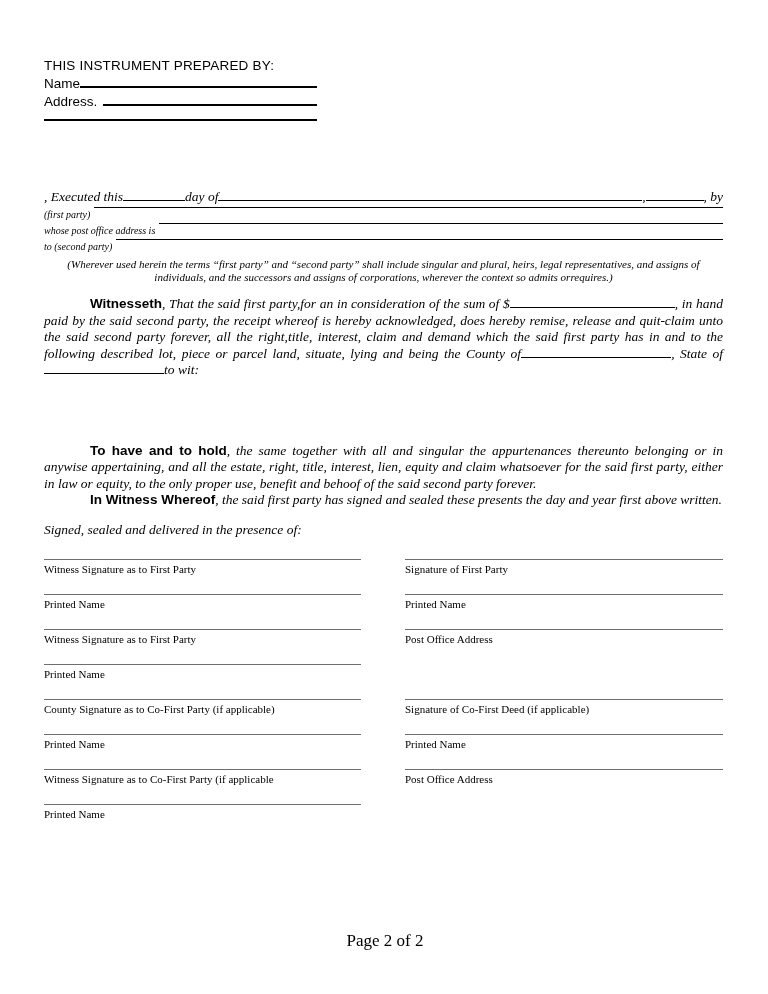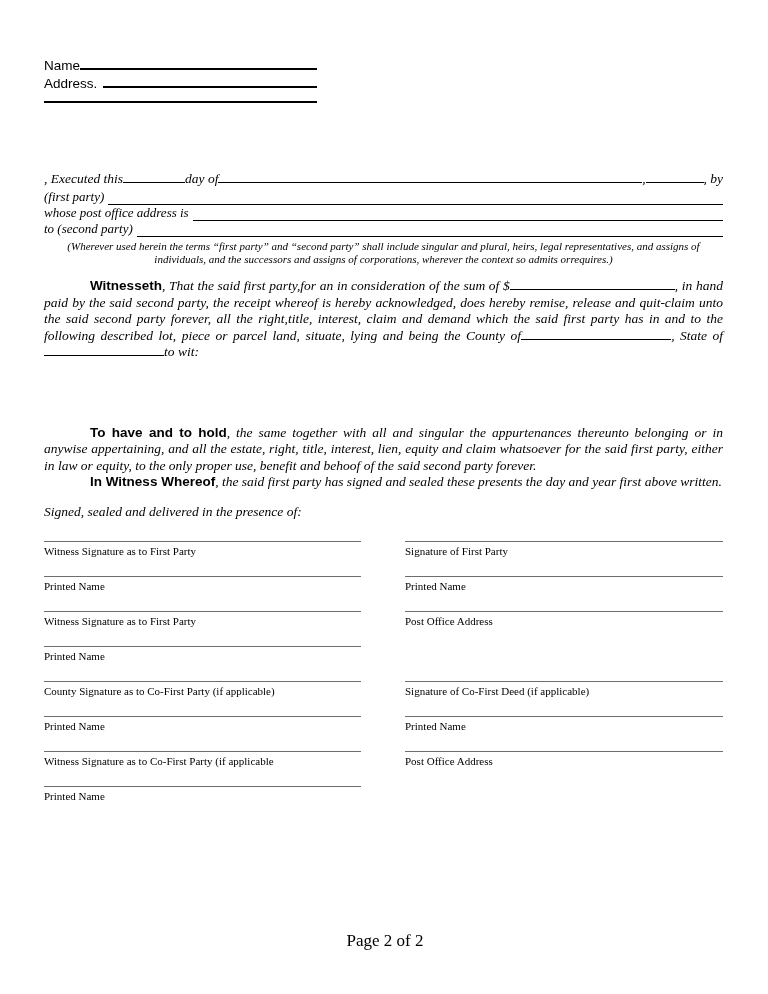--- a/index.html
+++ b/index.html
@@ -27,21 +27,21 @@
     display:flex;align-items:baseline;margin-top:66px;line-height:20px;
     font-style:italic;font-size:13.5px;white-space:nowrap;
   }
   .deed-title{
     font-family:"Liberation Sans", sans-serif;font-style:normal;font-weight:bold;
     font-size:18px;letter-spacing:0.2px;
   }
   .b1{flex:0 0 62px;}
   .b2{flex:1 1 auto;}
   .b3{flex:0 0 58px;}
-  .party-row{display:flex;align-items:flex-end;font-style:italic;font-size:13px;line-height:16px;}
+  .party-row{display:flex;align-items:flex-start;font-style:italic;font-size:10px;line-height:16px;}
   .party-row .label{flex:0 0 auto;padding-right:4px;}
 
   
   .notice{
     margin-top:3px;font-style:italic;font-size:11px;line-height:12.5px;
     text-align:center;padding:0 8px;
   }
 
   
   .para{
@@ -72,20 +72,21 @@
     position:absolute;left:2px;right:0;top:931px;text-align:center;
     font-size:17px;
   }
 </style>
 </head>
 <body>
 
 <div class="content">
 
   <div class="prepared">
+    <div class="prepared-heading">THIS INSTRUMENT PREPARED BY:</div>
     <div class="fillrow">
       <span>Name</span>
       <span class="blank thick"></span>
     </div>
     <div class="fillrow">
       <span>Address.</span>
       <span class="addr-gap"></span>
       <span class="blank thick"></span>
     </div>
     <div class="hr-line"></div>

